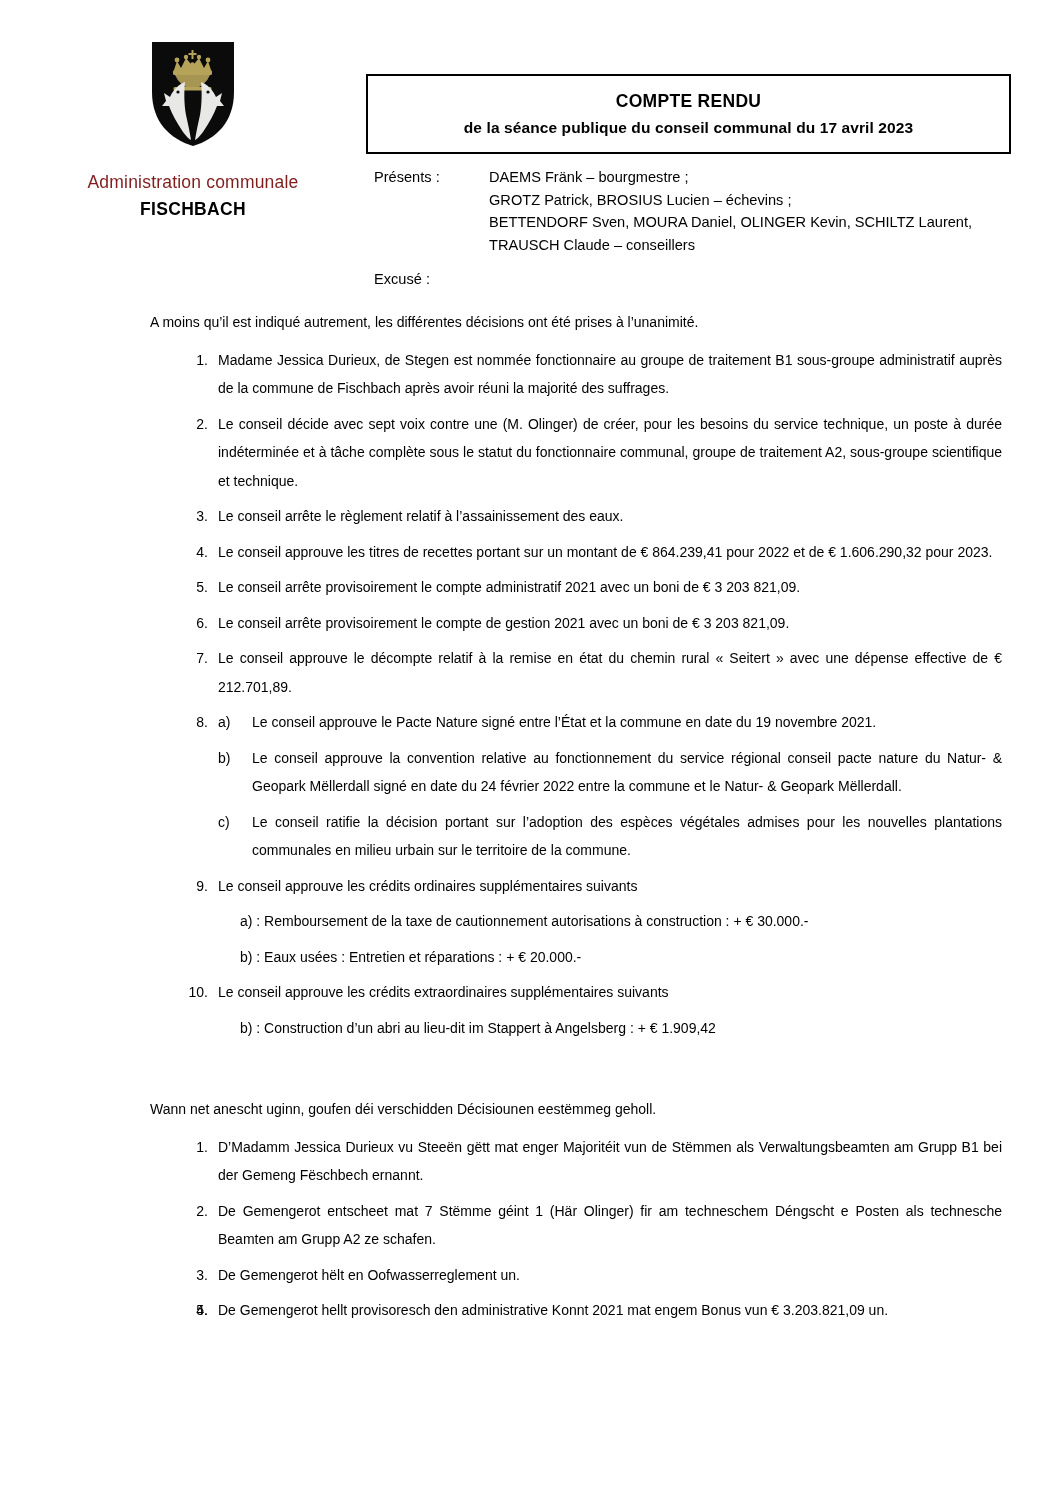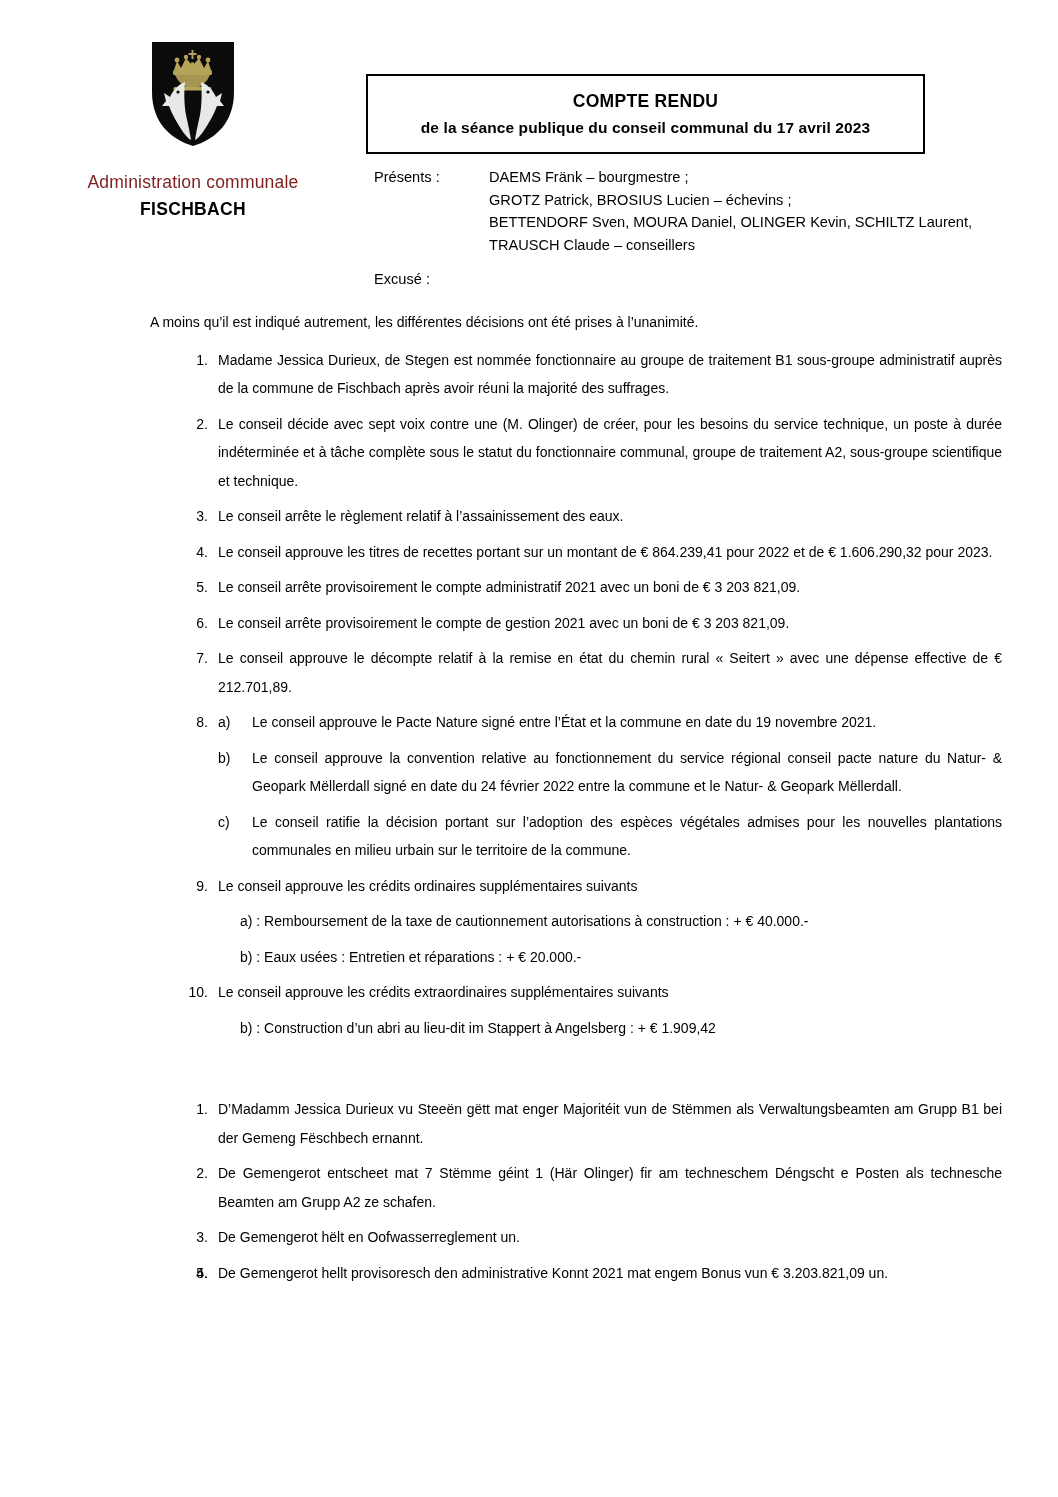--- a/index.html
+++ b/index.html
@@ -52,21 +52,21 @@
     font-size: 17.5px;
     font-weight: bold;
     letter-spacing: 0.3px;
     color: #000;
   }
 
   .title-box {
     position: absolute;
     left: 366px;
     top: 74px;
-    width: 559px;
+    width: 645px;
     height: 80px;
     border: 2px solid #000000;
     box-sizing: border-box;
     display: flex;
     flex-direction: column;
     align-items: center;
     justify-content: center;
   }
   .title-main {
     font-size: 17.5px;
@@ -294,34 +294,35 @@
           <li>
             <span class="sub-num">c)</span>
             <span>Le conseil ratifie la décision portant sur l’adoption des espèces végétales admises pour les nouvelles plantations communales en milieu urbain sur le territoire de la commune.</span>
           </li>
         </ol>
       </li>
 
       <li>
         <span class="num">9.</span>
         <span>Le conseil approuve les crédits ordinaires supplémentaires suivants</span>
-        <div class="sub-para">a) : Remboursement de la taxe de cautionnement autorisations à construction : + € 40.000.-</div>
+        <div class="sub-para">a) : Remboursement de la taxe de cautionnement autorisations à construction : + € 30.000.-</div>
         <div class="sub-para">b) : Eaux usées : Entretien et réparations : + € 20.000.-</div>
       </li>
 
       <li class="wide-num">
         <span class="num">10.</span>
         <span>Le conseil approuve les crédits extraordinaires supplémentaires suivants</span>
         <div class="sub-para">b) : Construction d’un abri au lieu-dit im Stappert à Angelsberg : + € 1.909,42</div>
       </li>
 
     </ol>
 
     <div class="section-gap"></div>
 
+    <p class="lead2">Wann net anescht uginn, goufen déi verschidden Décisiounen eestëmmeg geholl.</p>
 
     <ol class="main-list">
       <li>
         <span class="num">1.</span>
         <span>D’Madamm Jessica Durieux vu Steeën gëtt mat enger Majoritéit vun de Stëmmen als Verwaltungsbeamten am Grupp B1 bei der Gemeng Fëschbech ernannt.</span>
       </li>
       <li>
         <span class="num">2.</span>
         <span>De Gemengerot entscheet mat 7 Stëmme géint 1 (Här Olinger) fir am techneschem Déngscht e Posten als technesche Beamten am Grupp A2 ze schafen.</span>
       </li>

